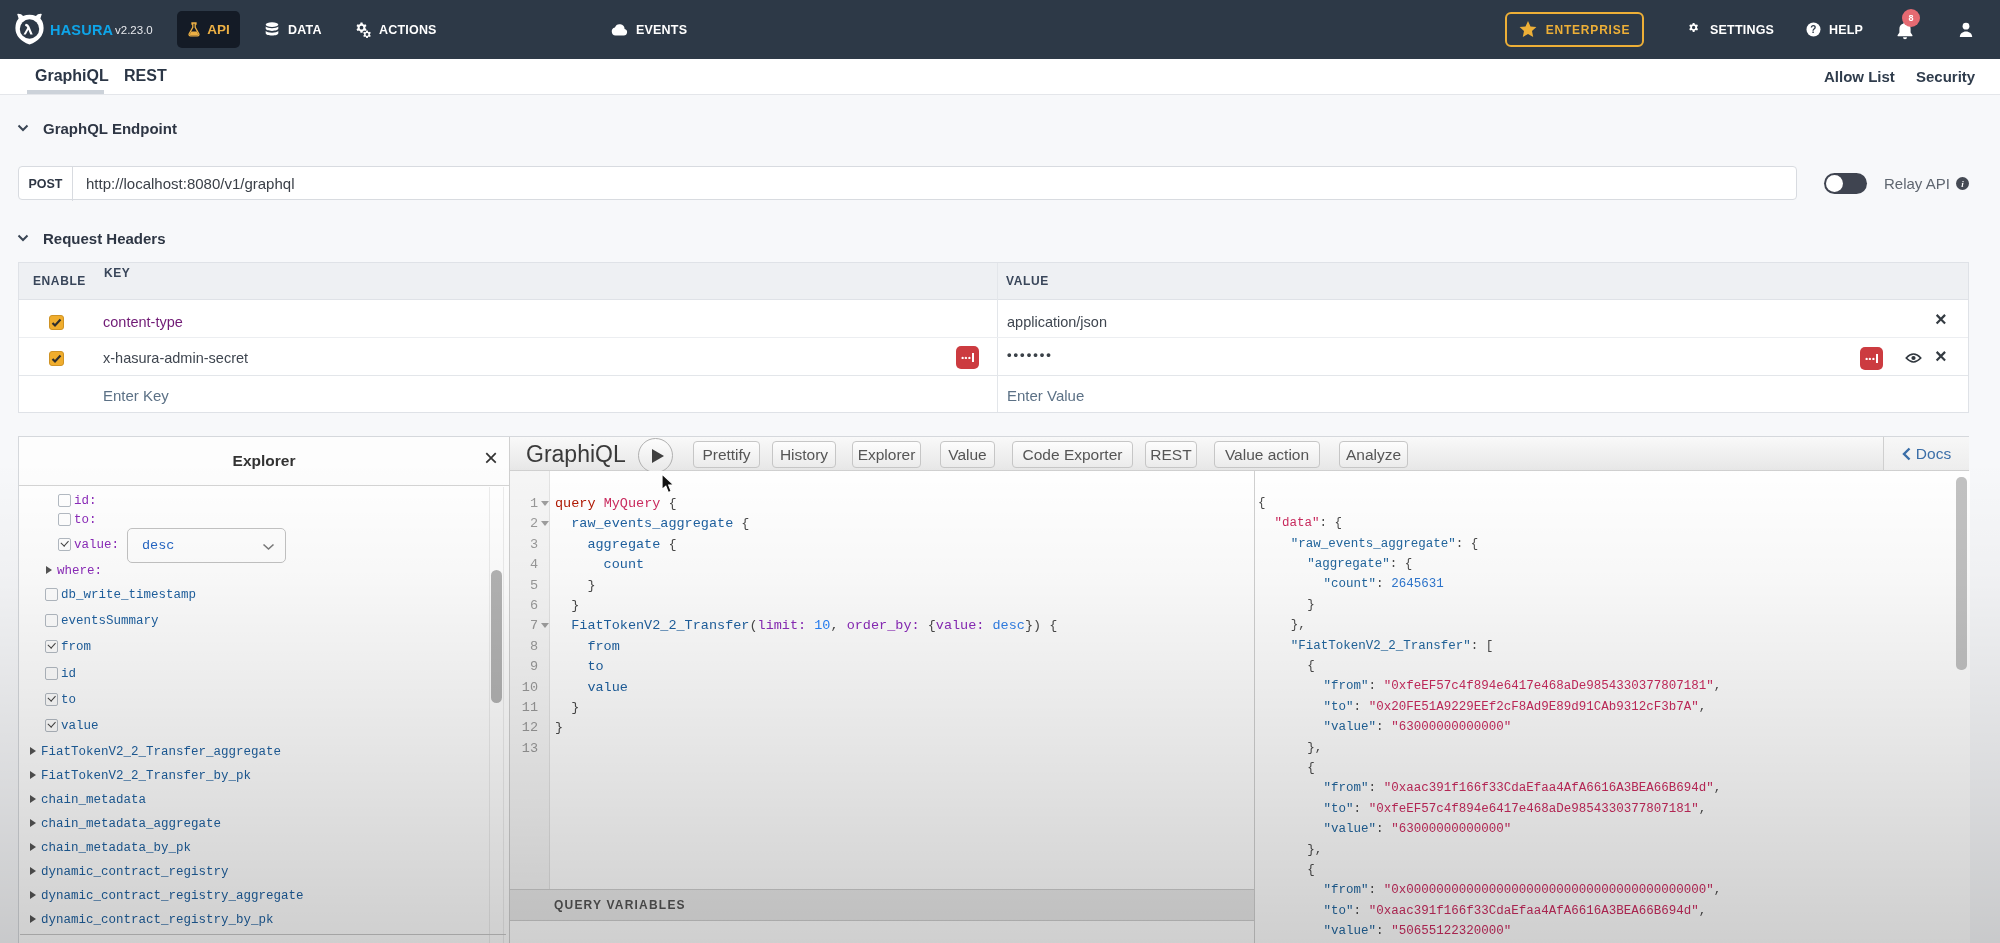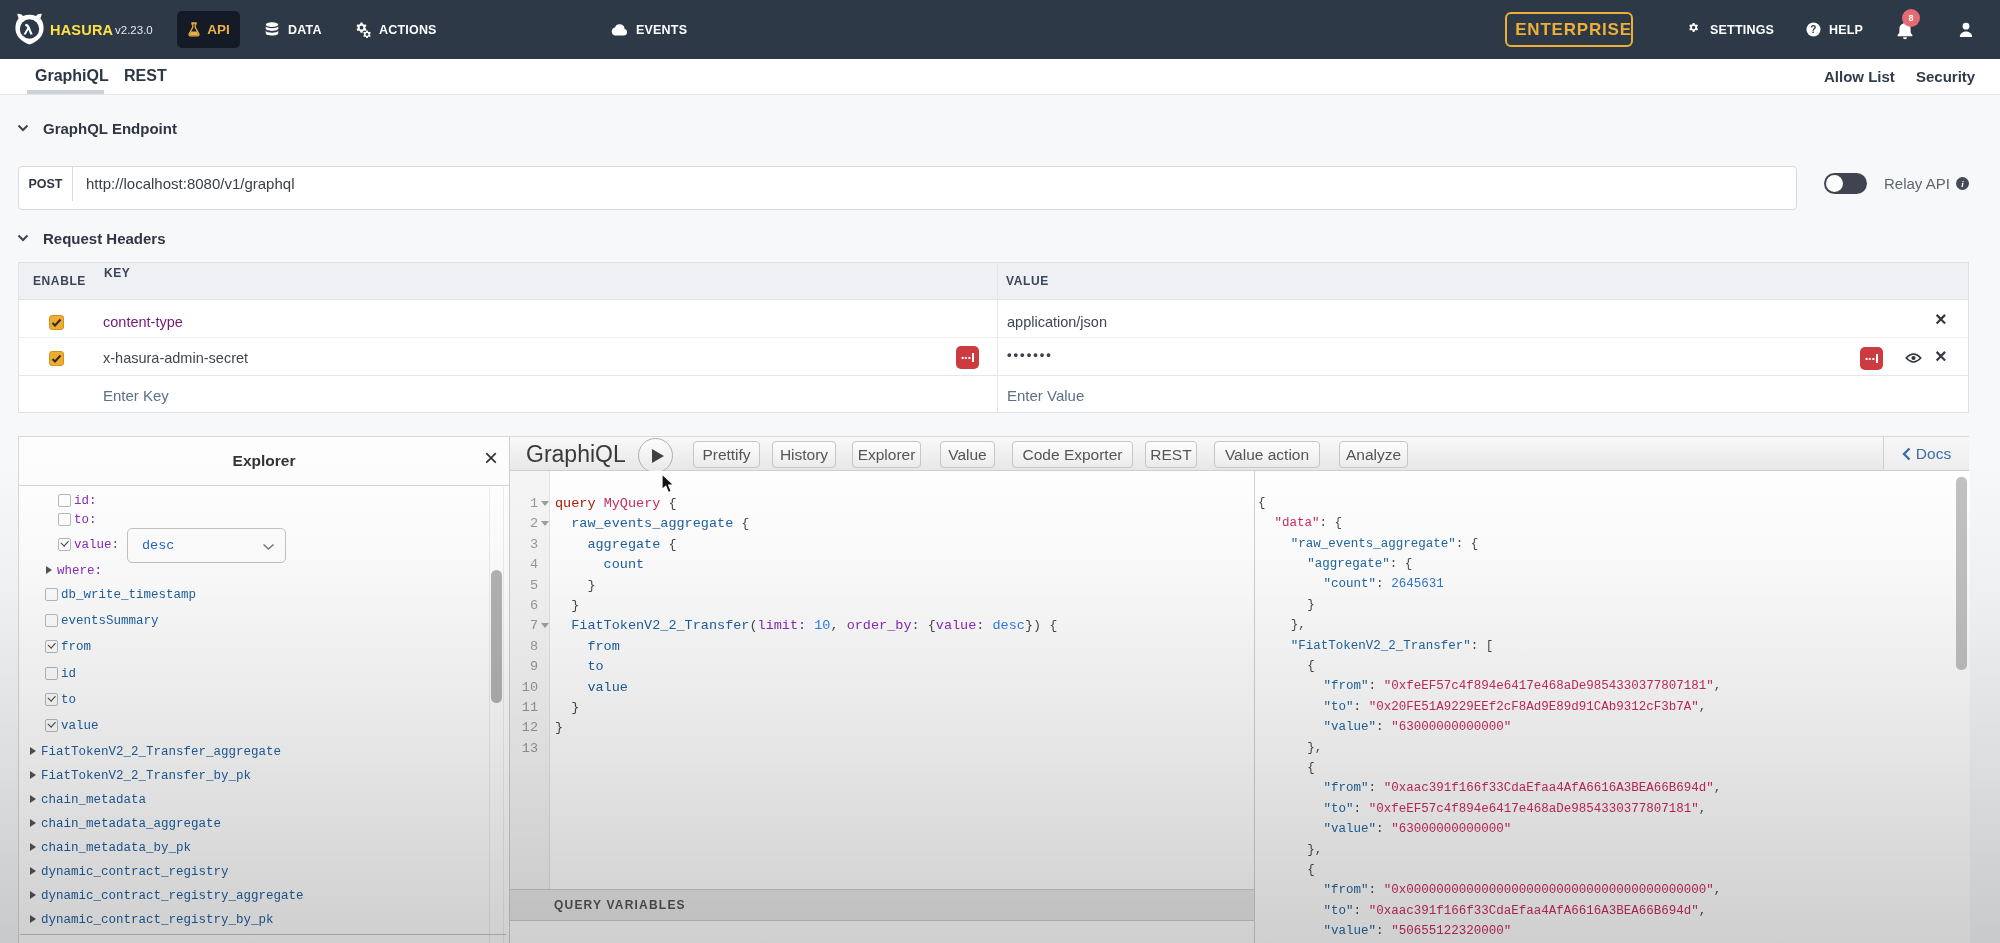--- a/index.html
+++ b/index.html
@@ -5,21 +5,21 @@
 html,body{width:2000px;height:943px;overflow:hidden;background:#f7f8fa;font-family:"Liberation Sans",sans-serif;position:relative}
 .abs{position:absolute}
 
 #nav{position:absolute;left:0;top:0;width:2000px;height:59px;background:#2d3947;color:#fff}
 .navitem{position:absolute;top:0;height:59px;display:flex;align-items:center;gap:8px;color:#fff;font-weight:bold;font-size:12.5px;letter-spacing:.2px}
 #apibox{position:absolute;left:177px;top:11px;width:63px;height:37px;background:#141b26;border-radius:5px;display:flex;align-items:center;justify-content:center;gap:6px;color:#edb044;font-weight:bold;font-size:13.5px}
 
 #tabbar{position:absolute;left:0;top:59px;width:2000px;height:36px;background:#fff;border-bottom:1px solid #e4e6ea}
 
 .seclabel{position:absolute;font-weight:bold;font-size:15px;color:#2e3644}
-#postrow{position:absolute;left:18px;top:166px;width:1779px;height:44px;background:#fff;border:1px solid #d8dbe0;border-radius:4px}
+#postrow{position:absolute;left:18px;top:166px;width:1779px;height:34px;background:#fff;border:1px solid #d8dbe0;border-radius:4px}
 
 #htable{position:absolute;left:18px;top:262px;width:1951px;height:151px;background:#fff;border:1px solid #dfe2e7}
 .thead{position:absolute;left:0;top:0;width:100%;height:37px;background:#eef0f3;border-bottom:1px solid #dfe2e7;font-weight:bold;font-size:12px;color:#39465a;letter-spacing:.6px}
 .amber{position:absolute;width:15px;height:15px;background:#f0ad2d;border:1px solid #cf9325;border-radius:3px}
 .amber svg{position:absolute;left:1px;top:2px}
 
 #giql{position:absolute;left:18px;top:436px;width:1951px;height:507px;background:#fff;border:1px solid #d5d8dc;border-bottom:none}
 #explorer{position:absolute;left:0;top:0;width:491px;height:506px;background:#fff;border-right:1px solid #d0d0d0}
 #xtitle{position:absolute;left:0;top:0;width:100%;height:49px;border-bottom:1px solid #d4d4d4;background:#fdfdfd}
 #toolbar{position:absolute;left:491px;top:0;width:1459px;height:34px;background:linear-gradient(#f9f9f9,#e7e7e7);border-bottom:1px solid #d0d0d0}
@@ -47,21 +47,21 @@
 .arg{color:#8b2bb9}.fld{color:#1f61a0}
 #vignette{position:absolute;left:0;top:460px;width:2000px;height:483px;pointer-events:none;background:linear-gradient(to bottom,rgba(0,0,0,0) 0%,rgba(0,0,0,0.03) 25%,rgba(0,0,0,0.10) 60%,rgba(0,0,0,0.19) 100%)}
 </style></head>
 <body>
 <div id="nav">
 <svg class="abs" style="left:14px;top:13px" width="31" height="33" viewBox="0 0 31 33">
 <path d="M4.6 5.4 L3.2 0.9 Q7.3 0.5 9.1 3.1 Q12 1.8 15.5 1.8 Q19 1.8 21.9 3.1 Q23.7 0.5 27.8 0.9 L26.4 5.4 Q29.6 9.3 29.6 14.9 Q29.6 26 15.5 31.6 Q1.4 26 1.4 14.9 Q1.4 9.3 4.6 5.4 Z" fill="#fff"></path>
 <circle cx="15.5" cy="16" r="9.7" fill="#2d3947"></circle>
 <path d="M11.4 10.9 Q14.1 10.4 15.4 13.5 L18.7 21.4 L16.3 21.4 L14.4 16.8 L11.8 21.4 L9.5 21.4 L13.3 14.7 Q12.7 12.7 11.1 12.9 Z" fill="#fff"></path>
 </svg>
-<div class="abs" style="left:50px;top:22px;font-weight:bold;font-size:14.5px;color:#fde047;letter-spacing:.2px">HASURA</div>
+<div class="abs" style="left:50px;top:22px;font-weight:bold;font-size:14.5px;color:#0ea5e9;letter-spacing:.2px">HASURA</div>
 <div class="abs" style="left:115px;top:23.5px;font-size:11.5px;color:#e8eaee">v2.23.0</div>
 <div id="apibox">
 <svg width="14" height="15" viewBox="0 0 14 15">
         <path d="M5 1h4v1.2h-.8v3.2l3.6 6.4c.5.9-.1 2-1.2 2H3.4c-1.1 0-1.7-1.1-1.2-2l3.6-6.4V2.2H5Z" fill="none" stroke="#edb044" stroke-width="1.3"></path>
         <path d="M4.2 9.5h5.6l1.4 2.6c.2.4 0 .8-.5.8H3.3c-.5 0-.7-.4-.5-.8Z" fill="#edb044"></path>
       </svg>
 <span>API</span>
     </div>
 <div class="navitem" style="left:264px">
 <svg width="16" height="16" viewBox="0 0 16 16" fill="#fff">
@@ -77,21 +77,21 @@
         <path d="M12.2 8.6h1.6l.2 1.1a3.4 3.4 0 01.9.5l1.1-.4.8 1.3-.9.8a3.4 3.4 0 010 1l.9.8-.8 1.3-1.1-.4a3.4 3.4 0 01-.9.5l-.2 1.1h-1.6l-.2-1.1a3.4 3.4 0 01-.9-.5l-1.1.4-.8-1.3.9-.8a3.4 3.4 0 010-1l-.9-.8.8-1.3 1.1.4a3.4 3.4 0 01.9-.5Zm.8 2.5a1.4 1.4 0 100 2.8 1.4 1.4 0 000-2.8Z"></path>
       </svg>
 <span>ACTIONS</span>
     </div>
 <div class="navitem" style="left:611px">
 <svg width="17" height="13" viewBox="0 0 17 13" fill="#fff">
         <path d="M4.5 12.5a4 4 0 01-.6-7.9A5 5 0 0113.6 6a3.3 3.3 0 01-.8 6.5Z"></path>
       </svg>
 <span>EVENTS</span>
     </div>
-<div class="abs" style="left:1505px;top:12px;width:128px;height:35px;border:2px solid #edaf37;border-radius:6px;display:flex;align-items:center;justify-content:center;gap:9px;color:#edaf37;font-weight:bold;font-size:17px;letter-spacing:.8px">
+<div class="abs" style="left:1505px;top:12px;width:139px;height:35px;border:2px solid #edaf37;border-radius:6px;display:flex;align-items:center;justify-content:center;gap:9px;color:#edaf37;font-weight:bold;font-size:12px;letter-spacing:.8px">
 <svg width="18" height="17" viewBox="0 0 18 17" fill="#edaf37">
         <path d="M9 0l2.5 5.4 5.9.7-4.4 4 1.2 5.9L9 13l-5.2 3 1.2-5.9-4.4-4 5.9-.7Z"></path>
       </svg>
 <span>ENTERPRISE</span>
     </div>
 <div class="navitem" style="left:1687px">
 <svg width="15" height="15" viewBox="0 0 17 16" fill="#fff">
         <path d="M6.5 0.5h2l.3 1.5a4.5 4.5 0 011.2.7l1.5-.5 1 1.7-1.2 1a4.6 4.6 0 010 1.4l1.2 1-1 1.7-1.5-.5a4.5 4.5 0 01-1.2.7l-.3 1.5h-2l-.3-1.5a4.5 4.5 0 01-1.2-.7l-1.5.5-1-1.7 1.2-1a4.6 4.6 0 010-1.4l-1.2-1 1-1.7 1.5.5a4.5 4.5 0 011.2-.7Zm1 3.3a1.9 1.9 0 100 3.8 1.9 1.9 0 000-3.8Z"></path>
       </svg>
 <span>SETTINGS</span>

